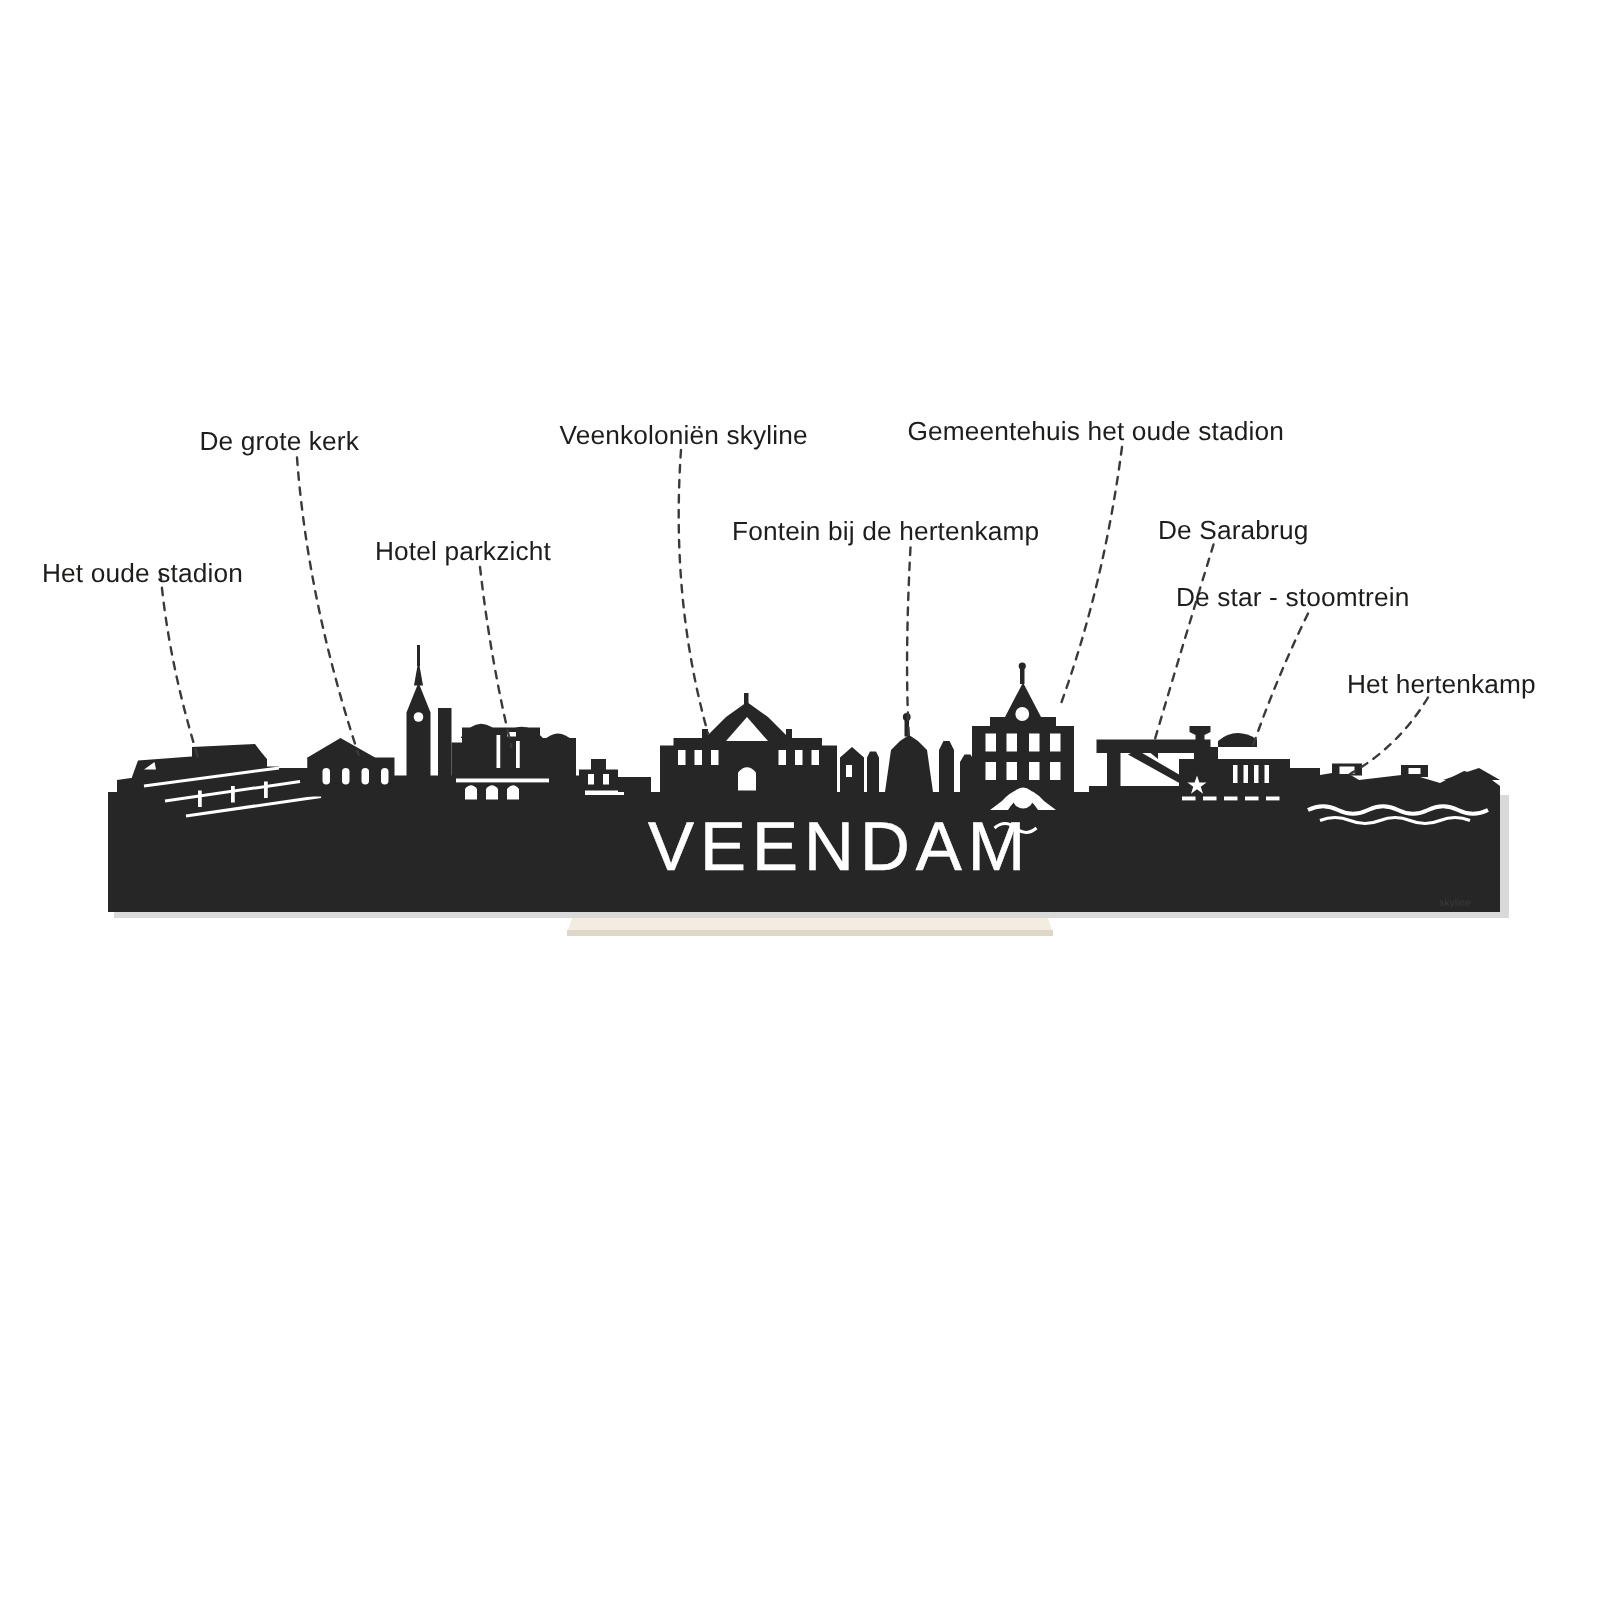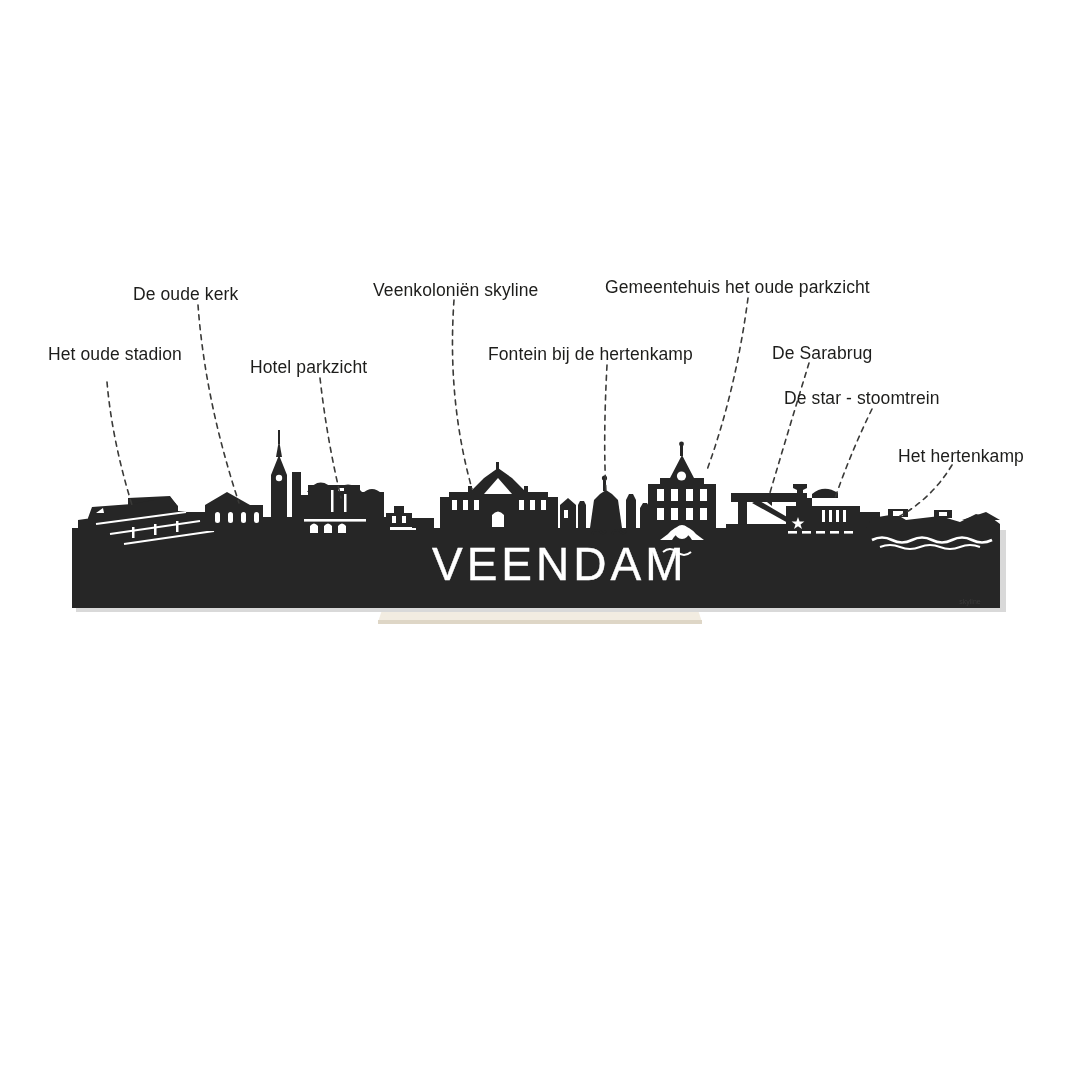--- a/index.html
+++ b/index.html
@@ -256,24 +256,24 @@
       <path d="M454,300 Q447,400 472,489"></path>
       <path d="M607,365 Q603,440 606,492"></path>
       <path d="M748,298 Q736,390 707,470"></path>
       <path d="M809,363 Q790,425 769,496"></path>
       <path d="M872,409 Q851,452 835,498"></path>
       <path d="M952,465 Q932,498 900,516"></path>
     </g>
   </svg>
 
   <div>
-    <span class="callout-label" style="left:28px;  top:346px;margin-left:20px;">Het oude stadion</span>
-    <span class="callout-label" style="left:133px; top:286px;">De oude kerk</span>
+    <span class="callout-label" style="left:28px;  top:374px;">Het oude stadion</span>
+    <span class="callout-label" style="left:133px; top:286px;">De grote kerk</span>
     <span class="callout-label" style="left:250px; top:359px;">Hotel parkzicht</span>
     <span class="callout-label" style="left:373px; top:282px;">Veenkoloniën skyline</span>
     <span class="callout-label" style="left:488px; top:346px;">Fontein bij de hertenkamp</span>
-    <span class="callout-label" style="left:605px; top:279px;">Gemeentehuis het oude parkzicht</span>
+    <span class="callout-label" style="left:605px; top:279px;">Gemeentehuis het oude stadion</span>
     <span class="callout-label" style="left:772px; top:345px;">De Sarabrug</span>
     <span class="callout-label" style="left:784px; top:390px;">De star - stoomtrein</span>
     <span class="callout-label" style="left:898px; top:448px;">Het hertenkamp</span>
   </div>
 
 </div>
 
 </body></html>

